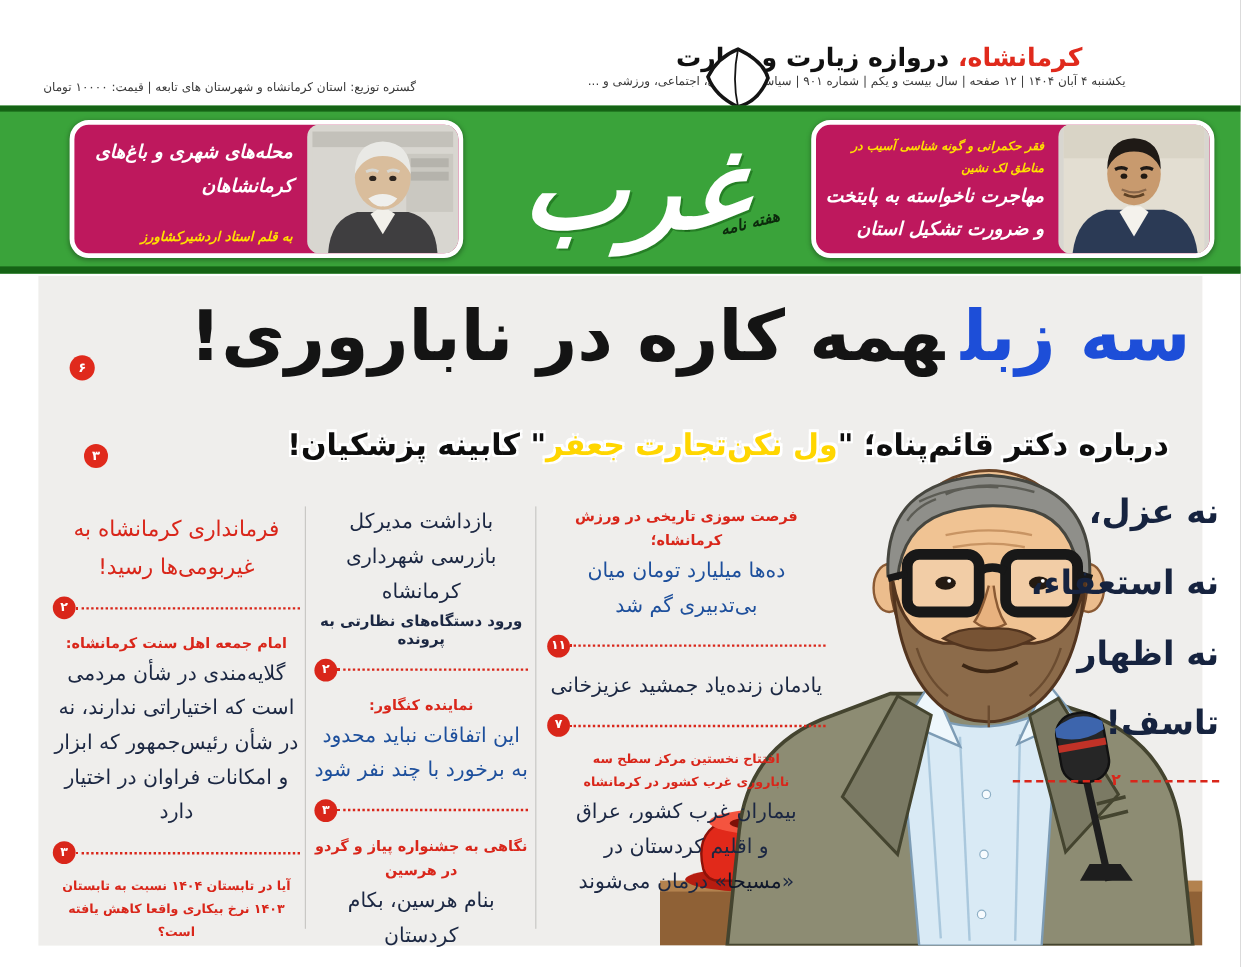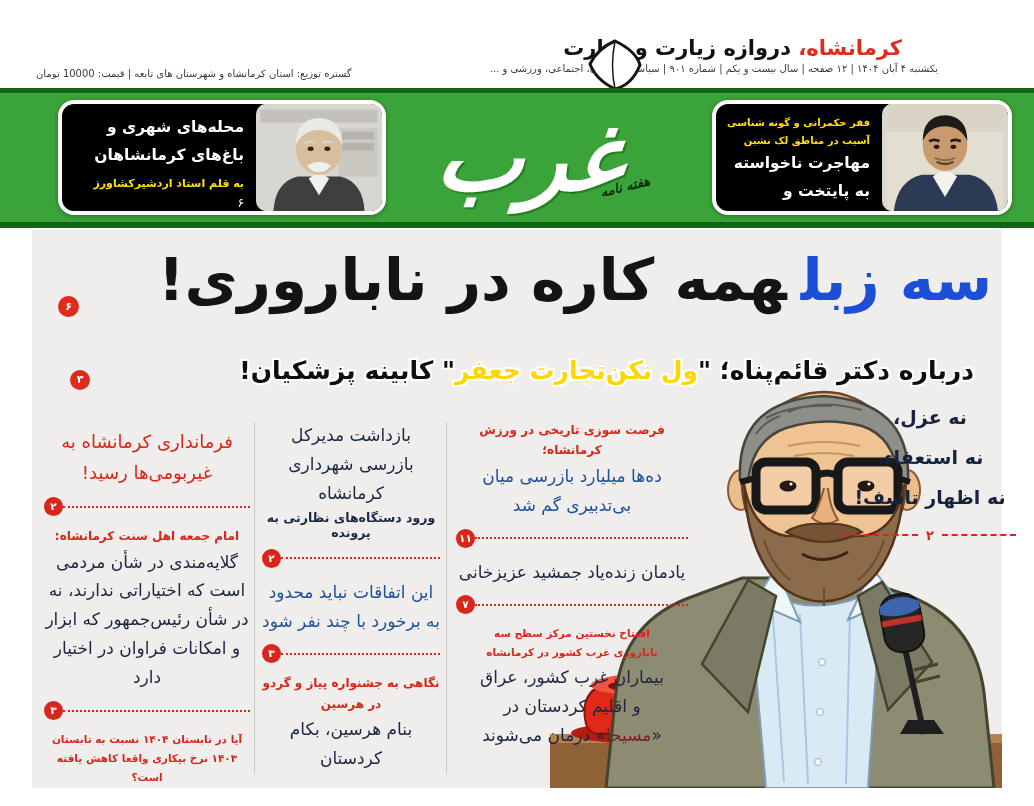--- a/index.html
+++ b/index.html
@@ -13,31 +13,31 @@
   .tagline .red { color:#e02a1c; }
   .dateline { position:absolute; top:63px; right:96px; font-size:10px; color:#3a3a3a; white-space:nowrap; }
   .distribution { position:absolute; top:68px; left:36px; font-size:10px; color:#3a3a3a; white-space:nowrap; direction:rtl; }
   .diamond { position:absolute; top:38px; left:586px; width:58px; height:54px; }
   
   .masthead {
     position:absolute; top:88px; left:0; width:1034px; height:140px;
     background:#3aa33a; border-top:5px solid #156315; border-bottom:6px solid #156315;
   }
   .mh-box {
-    position:absolute; top:7px; height:115px; background:#000000;
+    position:absolute; top:7px; height:115px; background:#be185d;
     border:4px solid #fff; border-radius:16px; box-shadow:0 1px 4px rgba(0,0,0,.35);
-    display:flex; overflow:hidden;
+    display:flex; overflow:hidden;font-style:italic;
   }
   .mh-left  { left:58px;  width:328px; }
-  .mh-right { right:22px; width:300px; }
+  .mh-right { right:22px; width:336px; }
   .mh-photo { flex:0 0 126px; height:100%; border-radius:10px; overflow:hidden; background:#d8d6d0; }
   .mh-photo svg { display:block; width:100%; height:100%; }
   .mh-text { flex:1; padding:10px 12px 6px 8px; }
   .mh-title { color:#fff; font-weight:bold; font-size:15.5px; line-height:1.8; text-align:right; }
-  .mh-byline { color:#ffe000; font-weight:bold; font-size:11px; margin-top:7px; text-align:right; }
+  .mh-byline { color:#ffe000; font-weight:bold; font-size:11px; margin-top:21px; text-align:right; }
   .mh-kicker { color:#ffe000; font-weight:bold; font-size:10px; line-height:1.8; text-align:right; }
   .mh-page { color:#fff; font-size:12px; margin-top:6px; text-align:right; }
   .logo { position:absolute; left:400px; top:-4px; width:260px; text-align:center;
           font-size:92px; line-height:140px; font-weight:bold; font-style:italic; color:#fff;
           text-shadow:2px 2px 0 rgba(0,60,0,.35); transform:skewX(-6deg); }
   .logo-sub { position:absolute; left:600px; top:86px; font-size:13px; font-weight:bold; font-style:italic;
               color:#0c2a0c; transform:rotate(-14deg); }
   
   .main { position:absolute; top:230px; left:32px; width:970px; height:558px; background:#efeeec; }
   .headline { position:absolute; top:16px; right:10px; width:930px; text-align:right; white-space:nowrap;
@@ -54,47 +54,47 @@
   .vrule.r1 { left:222px; } .vrule.r2 { left:414px; }
   .col { position:absolute; }
   .col1 { left:12px;  top:196px; width:206px; }
   .col2 { left:230px; top:190px; width:178px; }
   .col3 { left:424px; top:190px; width:232px; z-index:3; }
   .story { text-align:center; }
   .kicker { color:#d9261a; font-size:12px; font-weight:bold; line-height:1.7; }
   .kicker.sm { font-size:10.5px; line-height:1.8; }
   .title { color:#1b2742; font-size:17px; font-weight:normal; line-height:1.7; margin-top:1px; }
   .title.blue { color:#1d4f9c; } .title.red { color:#d9261a; font-size:18px; }
-  .title .hl-red { color:#7f1d1d; }
+  .title .hl-red { color:#0f172a; }
   .subtitle { color:#1b2742; font-size:12.5px; font-weight:bold; margin-top:2px; }
   .narrow { width:192px; margin-right:auto; margin-left:auto; }
   .sep { display:flex; align-items:center; margin:9px 0 10px; }
   .sep .dots { flex:1; border-top:2px dotted #d9261a; }
   .sep .num { flex:0 0 auto; width:19px; height:19px; border-radius:50%; background:#d9261a;
               color:#fff; font-size:10.5px; line-height:19px; text-align:center; font-weight:bold; }
   
   .teaser { position:absolute; left:812px; top:168px; width:172px; z-index:3; text-align:center; }
-  .teaser .line { font-size:19px; font-weight:bold; color:#16233f; line-height:2.1; }
+  .teaser .line { font-size:28px; font-weight:bold; color:#16233f; line-height:2.1;text-align:right; }
   .teaser .tsep { display:flex; align-items:center; gap:8px; margin-top:10px; }
   .teaser .tsep .dash { flex:1; border-top:2px dashed #d9261a; }
   .teaser .tsep .n { color:#d9261a; font-weight:bold; font-size:13px; }
   
   .cartoon { position:absolute; left:518px; top:152px; width:452px; height:406px; z-index:1; }
   .cartoon svg { display:block; width:100%; height:100%; }
 </style>
 </head>
 <body>
 
 <div class="page">
 
   <div class="tagline">
     <span class="red">کرمانشاه،</span><span> دروازه زیارت و تجارت</span>
   </div>
   <div class="dateline">یکشنبه ۴ آبان ۱۴۰۴ | ۱۲ صفحه | سال بیست و یکم | شماره ۹۰۱ | سیاسی، فرهنگی، اجتماعی، ورزشی و ...</div>
-  <div class="distribution">گستره توزیع: استان کرمانشاه و شهرستان های تابعه | قیمت: 10000 تومان</div>
+  <div class="distribution">گستره توزیع: استان کرمانشاه و شهرستان های تابعه | قیمت: ۱۰۰۰۰ تومان</div>
   <div class="diamond">
     <svg viewBox="0 0 58 54">
       <path d="M29 3 Q50 13 54 27 Q46 47 29 51 Q10 42 4 26 Q12 10 29 3 Z" fill="#fff" stroke="#141414" stroke-width="3"></path>
       <path d="M29 3 Q24 28 29 51" fill="none" stroke="#141414" stroke-width="1.5"></path>
     </svg>
   </div>
 
   <div class="masthead">
 
     <div class="mh-box mh-left">
@@ -191,38 +191,39 @@
     <div class="col col2">
       <div class="story">
         <div class="title">بازداشت مدیرکل بازرسی شهرداری کرمانشاه</div>
         <div class="subtitle">ورود دستگاه‌های نظارتی به پرونده</div>
         <div class="sep">
             <div class="dots"></div>
             <div class="num">۲</div>
           </div>
       </div>
       <div class="story">
+        <div class="kicker">نماینده کنگاور:</div>
         <div class="title blue">این اتفاقات نباید محدود به برخورد با چند نفر شود</div>
         <div class="sep">
             <div class="dots"></div>
             <div class="num">۳</div>
           </div>
       </div>
       <div class="story">
         <div class="kicker">نگاهی به جشنواره پیاز و گردو در هرسین</div>
         <div class="title">بنام هرسین، بکام کردستان</div>
 
       </div>
 
     </div>
 
     <div class="col col3">
       <div class="story">
         <div class="kicker">فرصت سوزی تاریخی در ورزش کرمانشاه؛</div>
-        <div class="title blue">ده‌ها میلیارد بازرسی میان بی‌تدبیری گم شد</div>
+        <div class="title blue">ده‌ها میلیارد تومان میان بی‌تدبیری گم شد</div>
         <div class="sep">
             <div class="dots"></div>
             <div class="num">۱۱</div>
           </div>
       </div>
       <div class="story">
         <div class="title">یادمان زنده‌یاد جمشید عزیزخانی</div>
         <div class="sep">
             <div class="dots"></div>
             <div class="num">۷</div>

